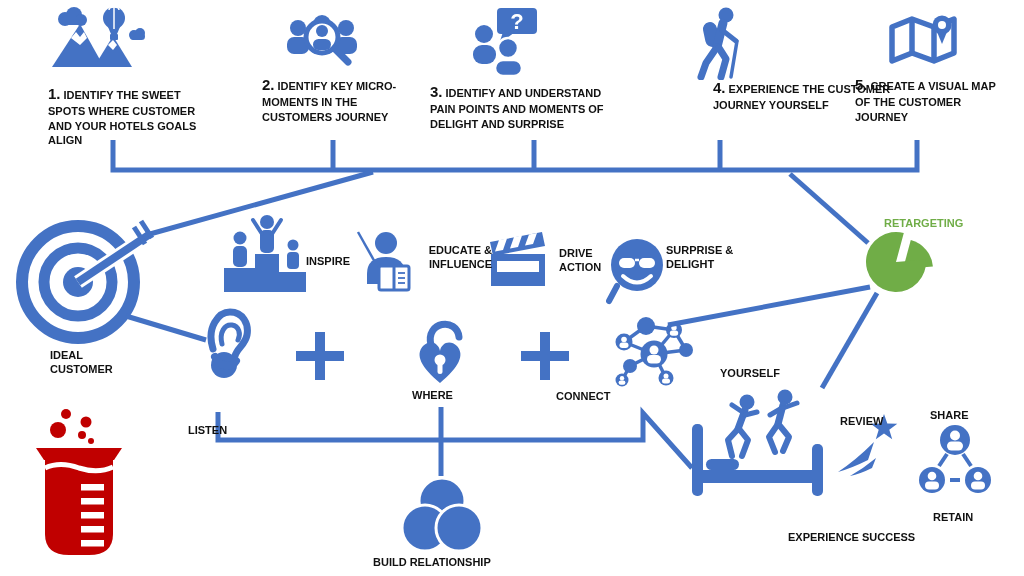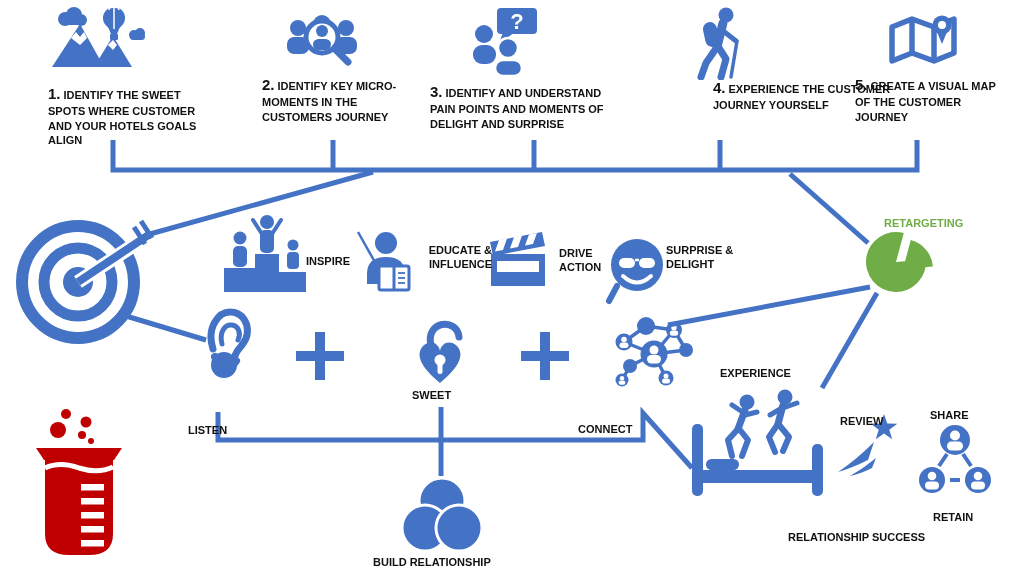--- a/index.html
+++ b/index.html
@@ -340,28 +340,29 @@
     <path d="M126,316 L206,340" class="ln"></path>
     <path d="M668,325 L870,287" class="ln"></path>
     <path d="M877,293 L822,388" class="ln"></path>
     <path d="M218,412 L218,440 L643,440 L643,413 L692,468" class="ln"></path>
     <path d="M441,407 L441,476" class="ln"></path>
     <path d="M78,282 L150,234" stroke="var(--blue)" stroke-width="8" fill="none"></path>
     <path d="M134,227 L145,244" stroke="var(--blue)" stroke-width="5" fill="none"></path>
     <path d="M141,221 L152,238" stroke="var(--blue)" stroke-width="5" fill="none"></path>
   </svg>
 
+  <div class="lbl" style="left:50px;top:348px;width:85px;">IDEAL CUSTOMER</div>
   <div class="lbl c nw" style="left:188px;top:386px;width:60px;margin-top:37px;">LISTEN</div>
   <div class="lbl nw" style="left:306px;top:254px;">INSPIRE</div>
   <div class="lbl" style="left:420px;top:243px;width:72px;text-align:right;">EDUCATE &amp; INFLUENCE</div>
   <div class="lbl" style="left:551px;top:246px;width:52px;margin-left:8px;">DRIVE ACTION</div>
   <div class="lbl" style="left:666px;top:243px;width:70px;">SURPRISE &amp; DELIGHT</div>
   <div class="lbl c nw green" style="left:884px;top:216px;width:100px;">RETARGETING</div>
-  <div class="lbl c nw" style="left:412px;top:388px;width:56px;">SWEET</div>
-  <div class="lbl c nw" style="left:578px;top:389px;width:72px;margin-top:33px;">CONNECT</div>
-  <div class="lbl c nw" style="left:720px;top:366px;width:95px;">EXPERIENCE</div>
+  <div class="lbl c nw" style="left:412px;top:388px;width:56px;">WHERE</div>
+  <div class="lbl c nw" style="left:556px;top:389px;width:72px;">CONNECT</div>
+  <div class="lbl c nw" style="left:720px;top:366px;width:95px;">YOURSELF</div>
   <div class="lbl c nw" style="left:840px;top:393px;width:52px;margin-top:21px;">REVIEW</div>
   <div class="lbl c nw" style="left:930px;top:408px;width:46px;">SHARE</div>
   <div class="lbl c nw" style="left:933px;top:510px;width:48px;">RETAIN</div>
-  <div class="lbl c nw" style="left:788px;top:530px;width:145px;">RELATIONSHIP SUCCESS</div>
+  <div class="lbl c nw" style="left:788px;top:530px;width:145px;">EXPERIENCE SUCCESS</div>
   <div class="lbl c nw" style="left:373px;top:555px;width:140px;">BUILD RELATIONSHIP</div>
 
 </div>
 
 </body></html>

